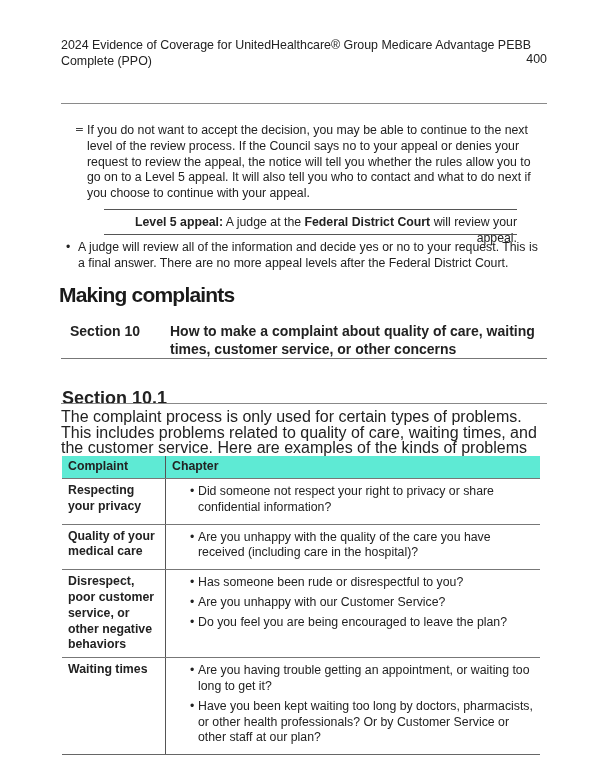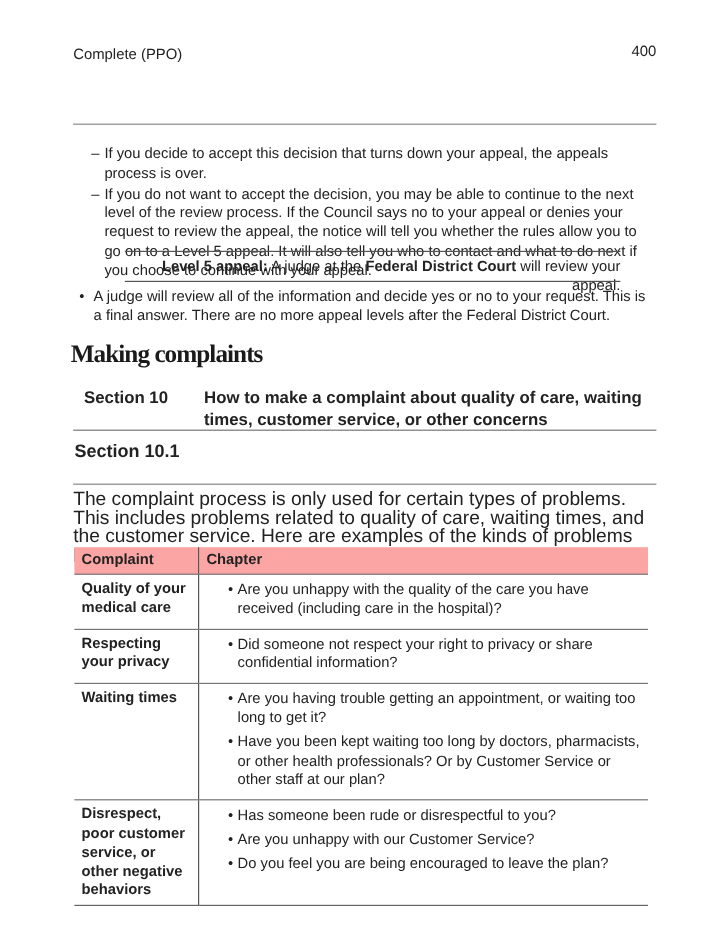--- a/index.html
+++ b/index.html
@@ -22,57 +22,57 @@
     .callout-rule { position: absolute; left: 104px; width: 413px; border-top: 1px solid #555; }
     .callout {
       position: absolute; left: 104px; width: 413px; top: 214px; text-align: right;
       font-size: 12.3px; line-height: 16px;
     }
     .bullet-para { position: absolute; left: 66px; top: 240px; width: 480px; font-size: 12.3px; line-height: 15.8px; }
     .bullet-para .b { position: absolute; left: 0; top: 0; }
     .bullet-para .t { padding-left: 12px; display: block; }
     .h1 {
       position: absolute; left: 59px; top: 283px;
-      font-family: Liberation Serif, serif; font-weight: bold; font-size: 21px; letter-spacing: -0.8px; color: #1a1a1a;
+      font-family: Liberation Sans, sans-serif; font-weight: bold; font-size: 21px; letter-spacing: -0.8px; color: #1a1a1a;
     }
     .sec10 { position: absolute; left: 70px; top: 323px; width: 486px; font-size: 14px; font-weight: bold; line-height: 17.5px; }
     .sec10 .num { position: absolute; left: 0; top: 0; }
     .sec10 .title { margin-left: 100px; display: block; }
     .sec10-rule { position: absolute; left: 61px; top: 358px; width: 486px; border-top: 1px solid #777; }
-    .sec101 { position: absolute; left: 62px; top: 368px; width: 486px; font-size: 15px; font-weight: bold; }
+    .sec101 { position: absolute; left: 62px; top: 388px; width: 486px; font-size: 18px; font-weight: bold; }
     .sec101 .title { position: absolute; left: 102px; top: 0; }
     .sec101-rule { position: absolute; left: 61px; top: 403px; width: 486px; border-top: 1.4px solid #888; }
     .intro { position: absolute; left: 61px; top: 409px; width: 486px; font-size: 16px; line-height: 15.6px; }
     table.ctable {
       position: absolute; left: 62px; top: 456px; width: 478px; border-collapse: collapse;
       font-size: 12.3px; line-height: 15.8px;
     }
     table.ctable th {
-      background: #fca5a5; text-align: left; font-weight: bold; padding: 3px 6px; height: 16px;
+      background: #5eead4; text-align: left; font-weight: bold; padding: 3px 6px; height: 16px;
       border-bottom: 1px solid #777;
     }
     table.ctable td { vertical-align: top; padding: 4px 6px 4px 6px; border-bottom: 1px solid #777; }
     table.ctable th:first-child, table.ctable td:first-child { width: 91px; border-right: 1px solid #555; font-weight: bold; }
     table.ctable tr:last-child td { border-bottom: 1.4px solid #666; }
     .ex { position: relative; padding-left: 26px; margin: 1px 0 4px 0; }
     .ex .dot { position: absolute; left: 18px; top: 0; }
   </style>
 </head>
 <body>
 
 <div class="header">
+  <div>2024 Evidence of Coverage for UnitedHealthcare® Group Medicare Advantage PEBB</div>
   <div>Complete (PPO)</div>
   <span class="pagenum">400</span>
 </div>
 <div class="header-rule"></div>
 
 <div class="dash-list">
   <div class="dash-item">
     <span class="dash">–</span>
-    <span>If you decide to accept this decision that turns down your appeal, the appeals process is over.</span>
   </div>
   <div class="dash-item">
     <span class="dash">–</span>
     <span>If you do not want to accept the decision, you may be able to continue to the next level of the review process. If the Council says no to your appeal or denies your request to review the appeal, the notice will tell you whether the rules allow you to go on to a Level 5 appeal. It will also tell you who to contact and what to do next if you choose to continue with your appeal.</span>
   </div>
 </div>
 
 <div class="callout-rule" style="top:209px"></div>
 <div class="callout">
   <b>Level 5 appeal:</b><span> A judge at the </span><b>Federal District Court</b><span> will review your appeal.</span>
@@ -101,40 +101,40 @@
 
 <table class="ctable">
   <thead>
     <tr>
       <th>Complaint</th>
       <th>Chapter</th>
     </tr>
   </thead>
   <tbody>
     <tr>
-      <td>Quality of your medical care</td>
-      <td>
-        <div class="ex"><span class="dot">•</span><span>Are you unhappy with the quality of the care you have received (including care in the hospital)?</span></div>
-      </td>
-    </tr>
-    <tr>
       <td>Respecting your privacy</td>
       <td>
         <div class="ex"><span class="dot">•</span><span>Did someone not respect your right to privacy or share confidential information?</span></div>
       </td>
     </tr>
     <tr>
-      <td>Waiting times</td>
+      <td>Quality of your medical care</td>
       <td>
-        <div class="ex"><span class="dot">•</span><span>Are you having trouble getting an appointment, or waiting too long to get it?</span></div>
-        <div class="ex"><span class="dot">•</span><span>Have you been kept waiting too long by doctors, pharmacists, or other health professionals? Or by Customer Service or other staff at our plan?</span></div>
+        <div class="ex"><span class="dot">•</span><span>Are you unhappy with the quality of the care you have received (including care in the hospital)?</span></div>
       </td>
     </tr>
     <tr>
       <td>Disrespect, poor customer service, or other negative behaviors</td>
       <td>
         <div class="ex"><span class="dot">•</span><span>Has someone been rude or disrespectful to you?</span></div>
         <div class="ex"><span class="dot">•</span><span>Are you unhappy with our Customer Service?</span></div>
         <div class="ex"><span class="dot">•</span><span>Do you feel you are being encouraged to leave the plan?</span></div>
       </td>
     </tr>
+    <tr>
+      <td>Waiting times</td>
+      <td>
+        <div class="ex"><span class="dot">•</span><span>Are you having trouble getting an appointment, or waiting too long to get it?</span></div>
+        <div class="ex"><span class="dot">•</span><span>Have you been kept waiting too long by doctors, pharmacists, or other health professionals? Or by Customer Service or other staff at our plan?</span></div>
+      </td>
+    </tr>
   </tbody>
 </table>
 
 </body></html>

